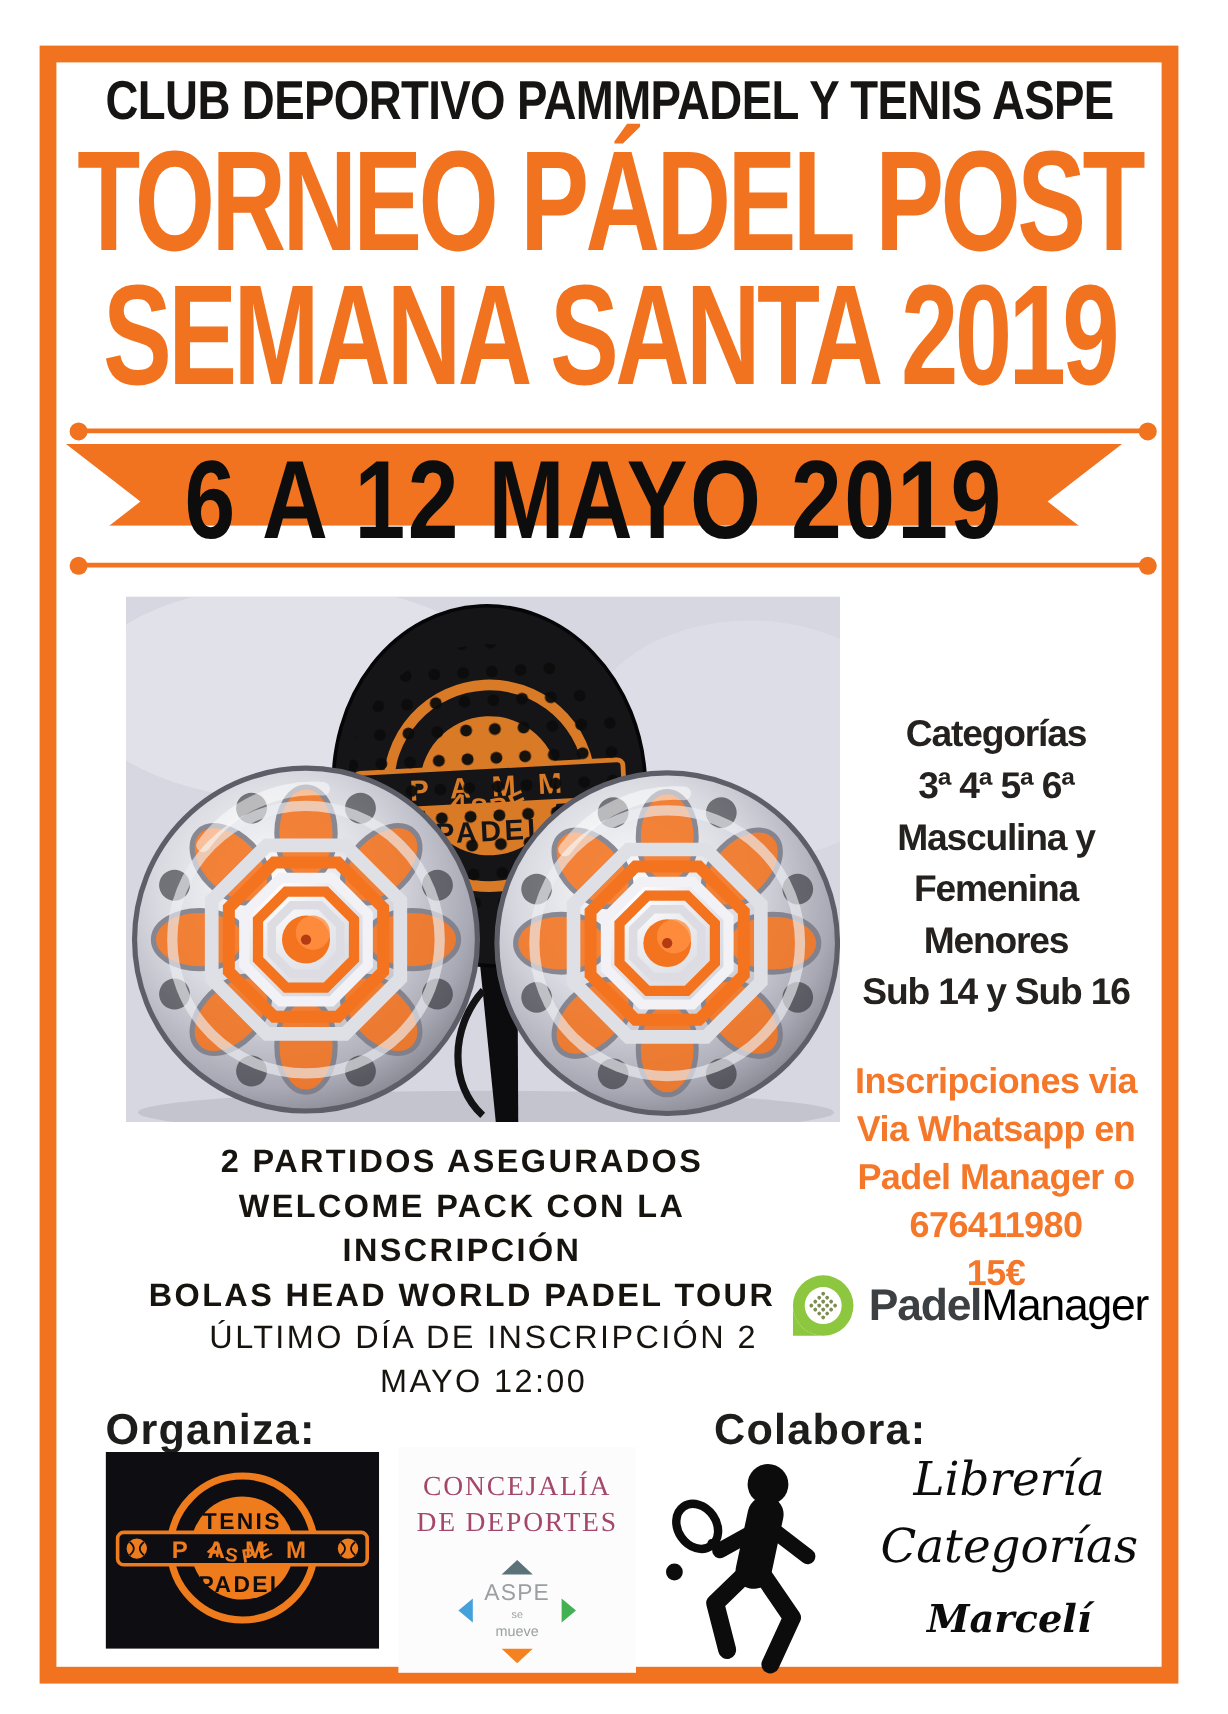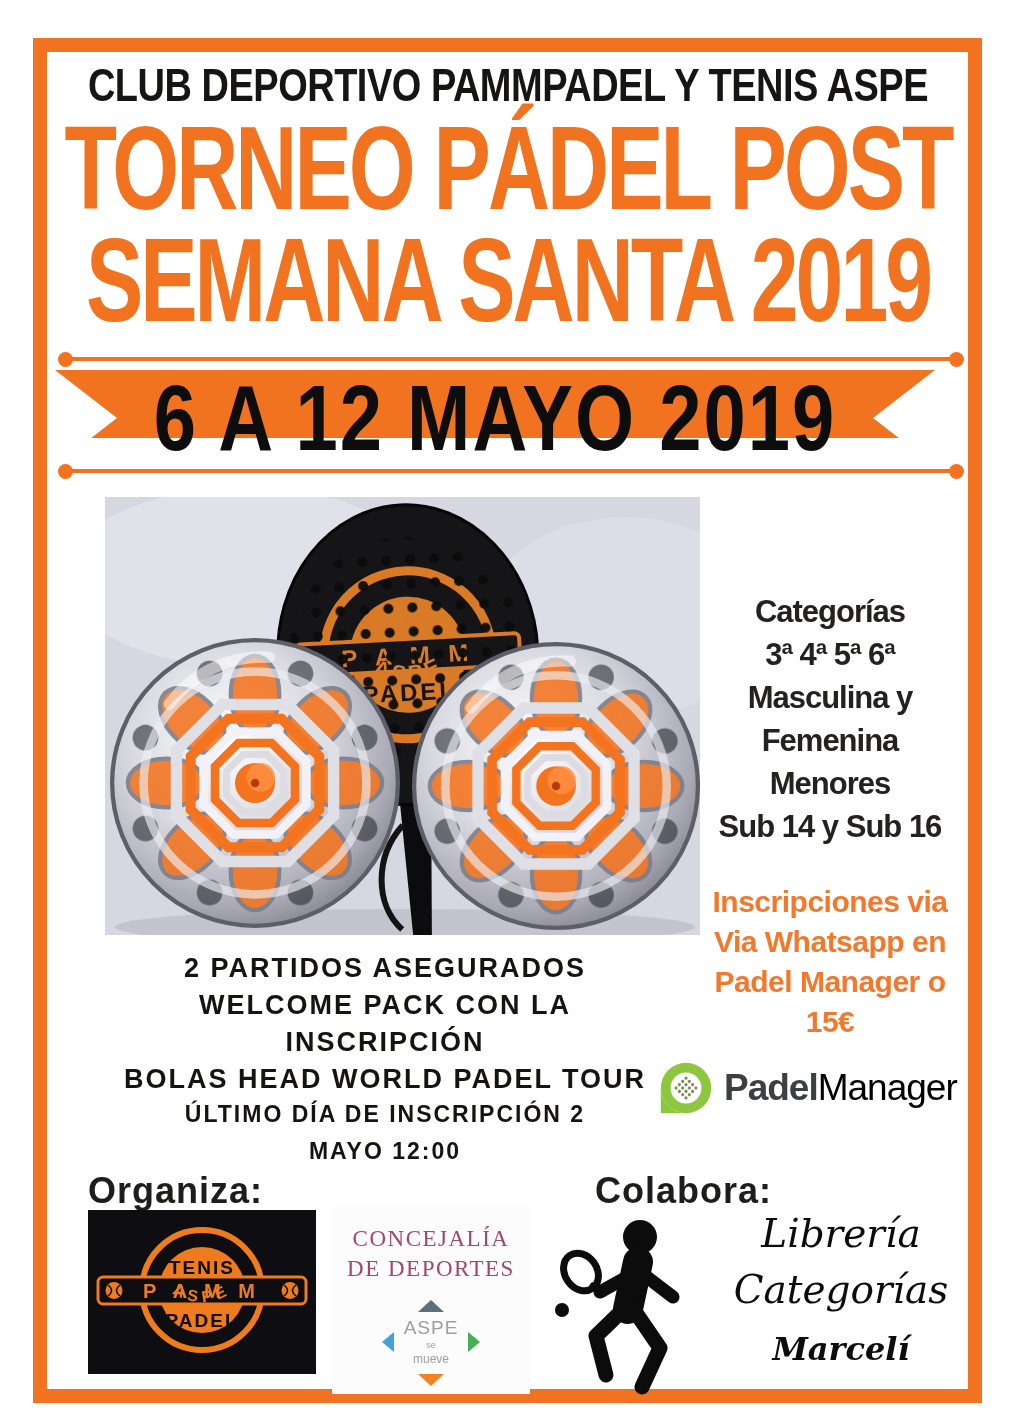--- a/index.html
+++ b/index.html
@@ -42,22 +42,22 @@
     font-weight:bold;font-size:30px;line-height:40px;letter-spacing:-0.5px;color:#f4772a;}
   .inscription div{white-space:nowrap;}
   .pm-row{position:absolute;left:658px;top:1058px;height:60px;display:flex;align-items:center;}
   .pm-text{margin-left:10px;font-size:37px;letter-spacing:-1px;white-space:nowrap;}
   .pm-text .pm-b{font-weight:bold;color:#3c4043;}
   .pm-text .pm-r{font-weight:normal;color:#000000;}
   
   .details{position:absolute;left:100px;width:570px;top:950px;text-align:center;
     font-weight:bold;font-size:27px;line-height:37px;letter-spacing:2px;color:#17140f;}
   .details div{white-space:nowrap;}
-  .deadline{position:absolute;left:100px;width:570px;top:1096px;text-align:center;
-    font-weight:bold;font-size:23px;line-height:37px;letter-spacing:2px;color:#17140f;}
+  .deadline{position:absolute;left:118px;width:570px;top:1096px;text-align:center;
+    font-weight:normal;font-size:27px;line-height:37px;letter-spacing:2px;color:#17140f;}
   .deadline div{white-space:nowrap;}
   
   .section-label{position:absolute;font-size:36px;font-weight:bold;letter-spacing:1px;color:#1d1d1b;white-space:nowrap;}
   .organiza{left:88px;top:1170px;}
   .colabora{left:595px;top:1170px;}
   .pamm-logo{position:absolute;left:88px;top:1210px;width:228px;height:164px;}
   .concejalia{position:absolute;left:332px;top:1206px;width:198px;height:188px;background:#fcfcfd;text-align:center;}
   .concejalia .cline{font-family:"Liberation Serif",serif;font-size:23px;letter-spacing:1.5px;line-height:30px;color:#a5476b;}
   .concejalia .cline:first-child{margin-top:18px;}
   .aspe-mark{position:relative;width:110px;height:96px;margin:16px auto 0;}
@@ -183,20 +183,21 @@
   <div>Masculina y</div>
   <div>Femenina</div>
   <div>Menores</div>
   <div>Sub 14 y Sub 16</div>
 </div>
 
 <div class="inscription">
   <div>Inscripciones via</div>
   <div>Via Whatsapp en</div>
   <div>Padel Manager o</div>
+  <div>676411980</div>
   <div>15€</div>
 </div>
 
 <div class="pm-row">
   <svg width="56" height="56" viewBox="0 0 60 60">
     <circle cx="30" cy="30" r="27" fill="#8dc63f"></circle>
     <path d="M3 57 L3 30 A27 27 0 0 0 30 57 Z" fill="#8dc63f"></path>
     <circle cx="30" cy="30" r="16.5" fill="#ffffff"></circle>
     <g transform="translate(30,30) rotate(45)" fill="#7d8c52">
       <circle cx="-7.5" cy="-7.5" r="1.7"></circle>

